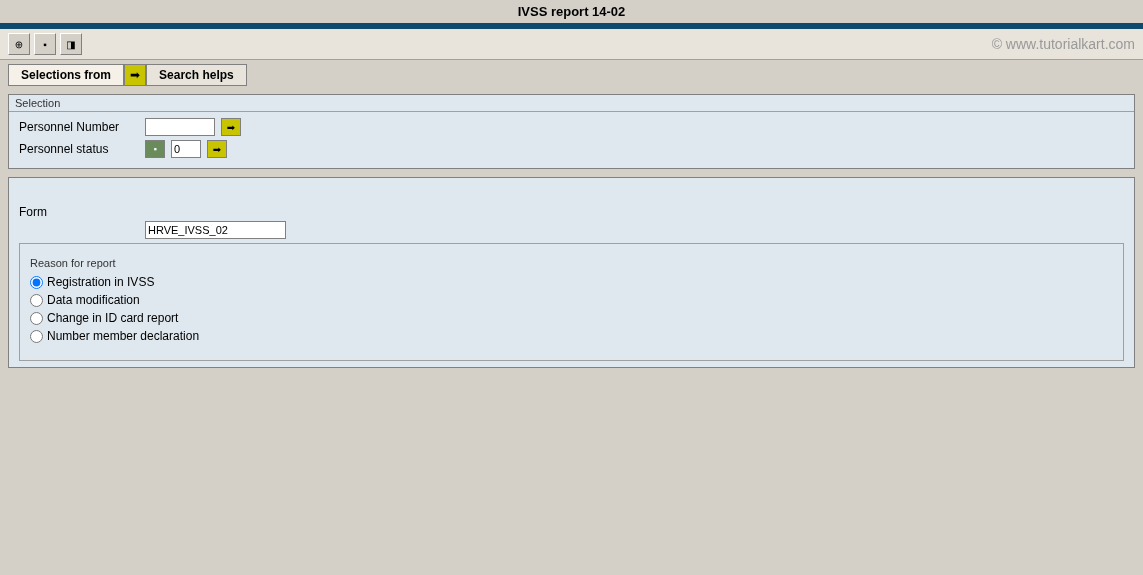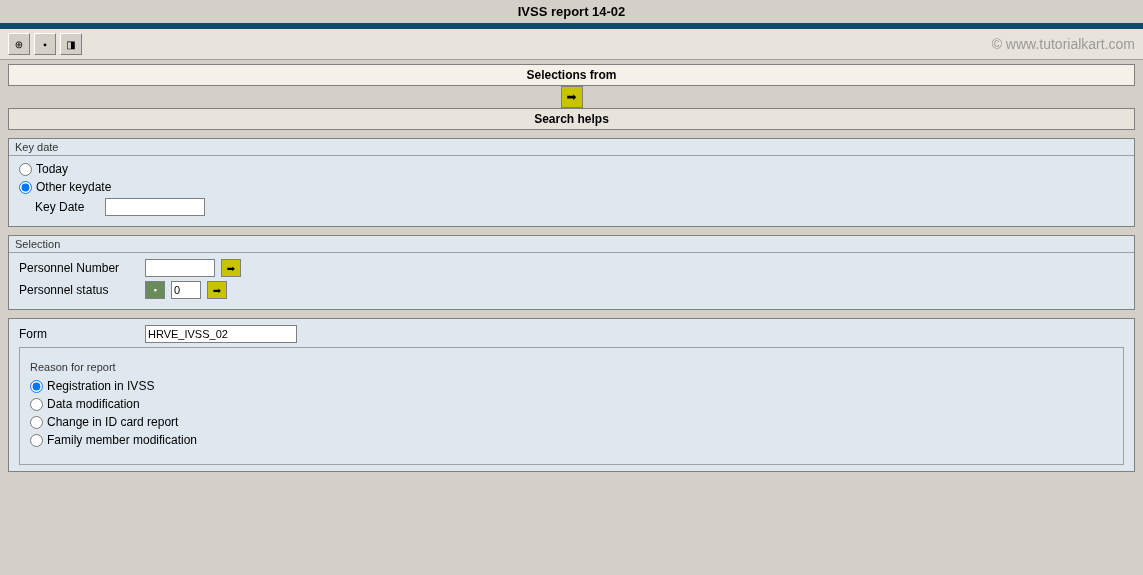--- a/index.html
+++ b/index.html
@@ -51,21 +51,20 @@
       color: #999;
       font-size: 14px;
     }
 
     
     .tab-bar {
       display: flex;
       padding: 4px 8px;
       background-color: #d4d0c8;
       gap: 0;
-      flex-direction: column;
     }
 
     .tab-btn {
       background-color: #e8e4dc;
       border: 1px solid #808080;
       padding: 3px 12px;
       cursor: pointer;
       font-size: 12px;
       font-weight: bold;
     }
@@ -128,21 +127,21 @@
     .form-input {
       border: 1px solid #808080;
       background-color: #fff;
       height: 18px;
       font-size: 11px;
       padding: 0 2px;
     }
 
     .input-small { width: 70px; }
     .input-medium { width: 100px; }
-    .input-large { width: 152px; }
+    .input-large { width: 141px; margin-top: 37px; }
 
     
     .radio-row {
       display: flex;
       align-items: center;
       margin-bottom: 4px;
       gap: 4px;
     }
 
     .radio-row label {
@@ -209,37 +208,20 @@
     <span>Selections from</span>
   </button>
   <div class="tab-arrow">➡</div>
   <button class="tab-btn">
     <span>Search helps</span>
   </button>
 </div>
 
 <div class="main-content">
 
-  <div class="section">
-    <div class="section-title">Key date</div>
-    <div class="section-body">
-      <div class="radio-row">
-        <input type="radio" name="keydate" id="today" style="">
-        <label for="today">Today</label>
-      </div>
-      <div class="radio-row">
-        <input type="radio" name="keydate" id="other_keydate" checked="" style="">
-        <label for="other_keydate">Other keydate</label>
-      </div>
-      <div class="form-row">
-        <div class="form-label" style="min-width:80px; padding-left:16px;">Key Date</div>
-        <input class="form-input input-medium" type="text" value="" style="">
-      </div>
-    </div>
-  </div>
 
   <div class="section">
     <div class="section-title">Selection</div>
     <div class="section-body">
       <div class="form-row">
         <div class="form-label">Personnel Number</div>
         <input class="form-input input-small" type="text" value="" style="">
         <div class="arrow-btn">➡</div>
       </div>
       <div class="form-row">
@@ -267,19 +249,19 @@
         <div class="radio-row">
           <input type="radio" name="reason" id="reason1" style="">
           <label for="reason1">Data modification</label>
         </div>
         <div class="radio-row">
           <input type="radio" name="reason" id="reason2" style="">
           <label for="reason2">Change in ID card report</label>
         </div>
         <div class="radio-row">
           <input type="radio" name="reason" id="reason3" style="">
-          <label for="reason3">Family member modification</label>
+          <label for="reason3">Number member declaration</label>
         </div>
       </div>
     </div>
   </div>
 
 </div>
 
 </body></html>

